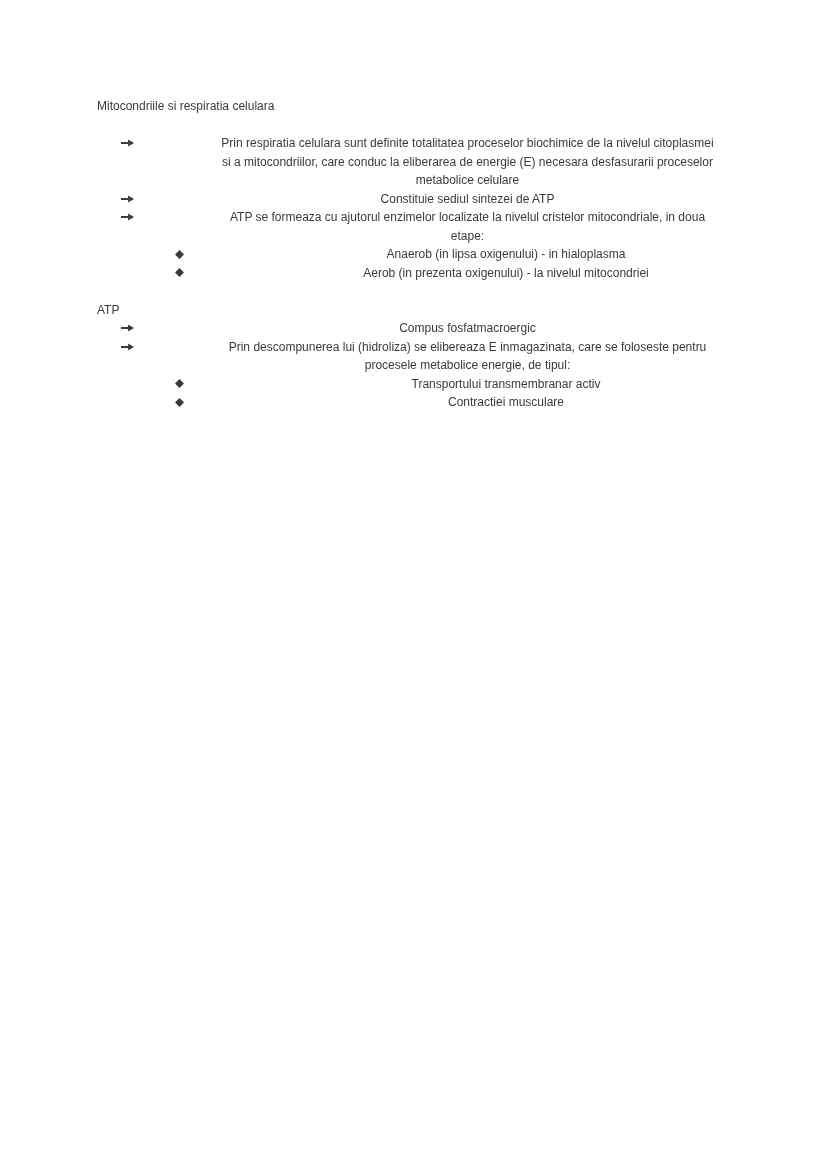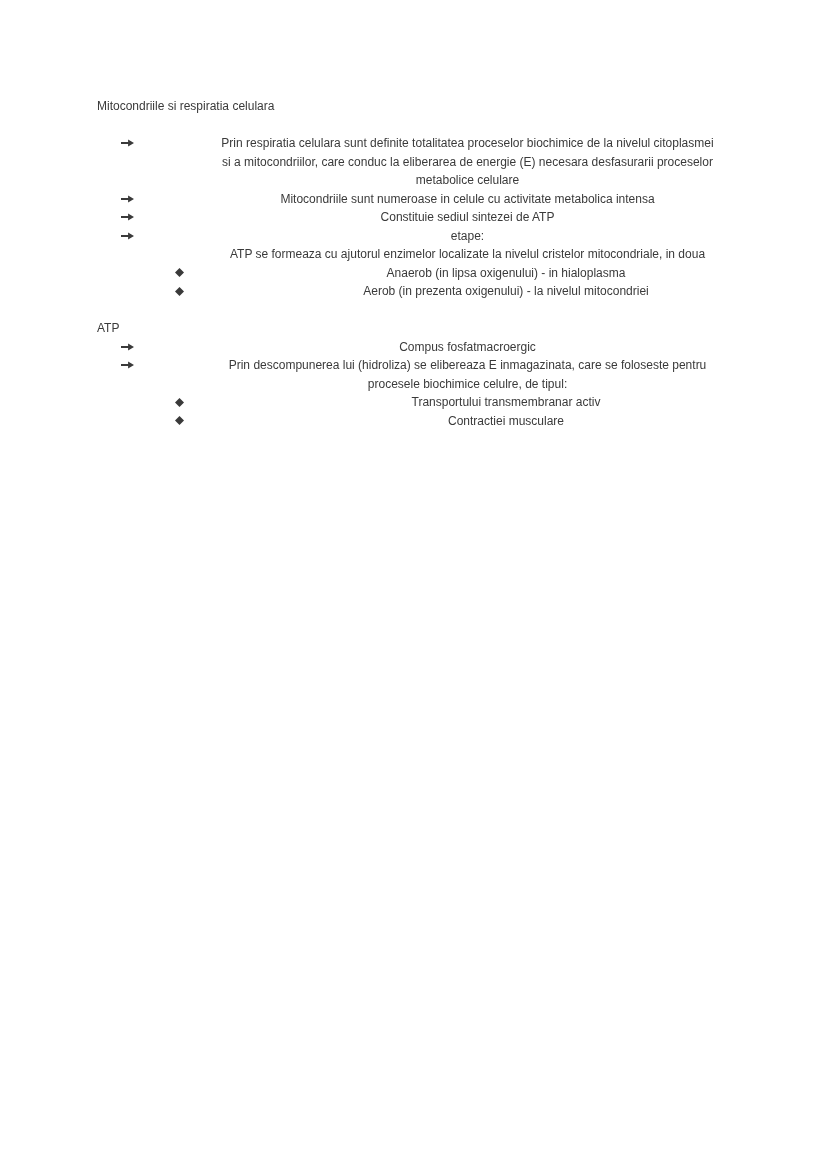--- a/index.html
+++ b/index.html
@@ -69,42 +69,32 @@
             <div class="line">metabolice celulare</div>
           </div>
         </div>
         <div class="item l1">
           <span class="glyph">
             <svg width="13" height="10" viewBox="0 0 13 10" aria-hidden="true">
               <path fill="#3a3a3a" d="M0 4.1h7.1V1.4L13 5 7.1 8.6V5.9H0z"></path>
             </svg>
           </span>
           <div class="textcol">
-            <div class="line">Mitocondriile sunt numeroase in celule cu activitate metabolica intensa</div>
-          </div>
-        </div>
-        <div class="item l1">
-          <span class="glyph">
-            <svg width="13" height="10" viewBox="0 0 13 10" aria-hidden="true">
-              <path fill="#3a3a3a" d="M0 4.1h7.1V1.4L13 5 7.1 8.6V5.9H0z"></path>
-            </svg>
-          </span>
-          <div class="textcol">
             <div class="line">Constituie sediul sintezei de ATP</div>
           </div>
         </div>
         <div class="item l1">
           <span class="glyph">
             <svg width="13" height="10" viewBox="0 0 13 10" aria-hidden="true">
               <path fill="#3a3a3a" d="M0 4.1h7.1V1.4L13 5 7.1 8.6V5.9H0z"></path>
             </svg>
           </span>
           <div class="textcol">
+            <div class="line">ATP se formeaza cu ajutorul enzimelor localizate la nivelul cristelor mitocondriale, in doua</div>
             <div class="line">etape:</div>
-            <div class="line">ATP se formeaza cu ajutorul enzimelor localizate la nivelul cristelor mitocondriale, in doua</div>
           </div>
         </div>
         <div class="item l2">
           <span class="glyph">
             <svg width="9" height="9" viewBox="0 0 9 9" aria-hidden="true">
               <path fill="#3a3a3a" d="M4.5 0 9 4.5 4.5 9 0 4.5z"></path>
             </svg>
           </span>
           <div class="textcol">
             <div class="line">Anaerob (in lipsa oxigenului) - in hialoplasma</div>
@@ -133,21 +123,21 @@
           </div>
         </div>
         <div class="item l1">
           <span class="glyph">
             <svg width="13" height="10" viewBox="0 0 13 10" aria-hidden="true">
               <path fill="#3a3a3a" d="M0 4.1h7.1V1.4L13 5 7.1 8.6V5.9H0z"></path>
             </svg>
           </span>
           <div class="textcol">
             <div class="line">Prin descompunerea lui (hidroliza) se elibereaza E inmagazinata, care se foloseste pentru</div>
-            <div class="line">procesele biochimice celulre, de tipul:</div>
+            <div class="line">procesele metabolice energie, de tipul:</div>
           </div>
         </div>
         <div class="item l2">
           <span class="glyph">
             <svg width="9" height="9" viewBox="0 0 9 9" aria-hidden="true">
               <path fill="#3a3a3a" d="M4.5 0 9 4.5 4.5 9 0 4.5z"></path>
             </svg>
           </span>
           <div class="textcol">
             <div class="line">Transportului transmembranar activ</div>

